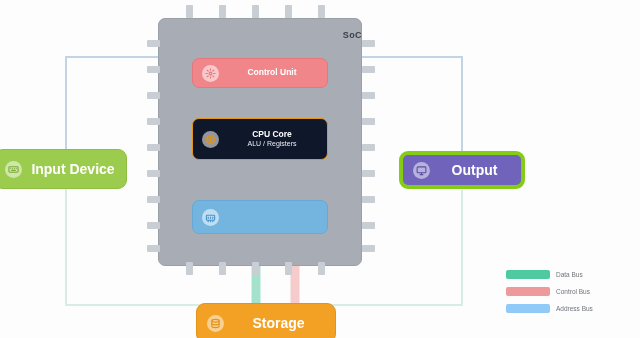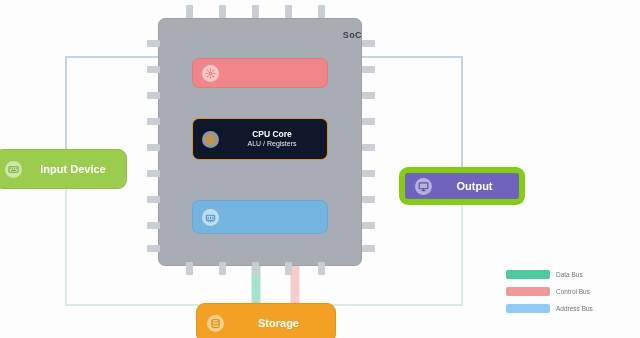--- a/index.html
+++ b/index.html
@@ -122,28 +122,28 @@
     height: 17px;
     border-radius: 50%;
     background: rgba(255,255,255,.5);
     display: flex;
     align-items: center;
     justify-content: center;
   }
   .node .n-text {
     flex: 1 1 auto;
     text-align: center;
-    font-size: 11px;
+    font-size: 14px;
     font-weight: bold;
     color: #ffffff;
     line-height: 1.15;
   }
 
   #node-input  { left: -6px;  top: 149px; width: 133px; height: 40px; background: #9ccc4e; border: 1px solid #8dbe41; }
-  #node-output { left: 399px; top: 151px; width: 126px; height: 38px; background: #6f63bb; border: 6px solid #84cc16; margin-top: 16px; }
+  #node-output { left: 399px; top: 151px; width: 126px; height: 38px; background: #6f63bb; border: 4px solid #84cc16; }
   #node-storage{ left: 196px; top: 303px; width: 140px; height: 40px; background: #f2a124; border: 1px solid #e0941a; }
 
   
   #legend {
     position: absolute;
     left: 506px;
     top: 266px;
     width: 128px;
   }
   .legend-row {
@@ -223,20 +223,23 @@
   <div class="pin right" style="left:362px; top:245px;"></div>
 
   <div class="chip-title">SoC</div>
 
   <div class="module" id="mod-control">
     <span class="m-icon">
       <svg width="11" height="11" viewBox="0 0 24 24" fill="none" stroke="#e4787d" stroke-width="2.4" stroke-linecap="round" stroke-linejoin="round">
         <circle cx="12" cy="12" r="3"></circle>
         <path d="M12 2v3M12 19v3M2 12h3M19 12h3M4.9 4.9l2.1 2.1M17 17l2.1 2.1M19.1 4.9L17 7M7 17l-2.1 2.1"></path>
       </svg>
+    </span>
+    <span class="m-text">
+      <span class="m-title">Control Unit</span>
     </span>
   </div>
 
   <div class="module" id="mod-core">
     <span class="m-icon">
       <svg width="11" height="11" viewBox="0 0 24 24" fill="none" stroke="#e0941a" stroke-width="2.4" stroke-linecap="round" stroke-linejoin="round">
         <rect x="5" y="5" width="14" height="14" rx="2"></rect>
         <rect x="9.5" y="9.5" width="5" height="5"></rect>
         <path d="M9 2v3M15 2v3M9 19v3M15 19v3M2 9h3M2 15h3M19 9h3M19 15h3"></path>
       </svg>

